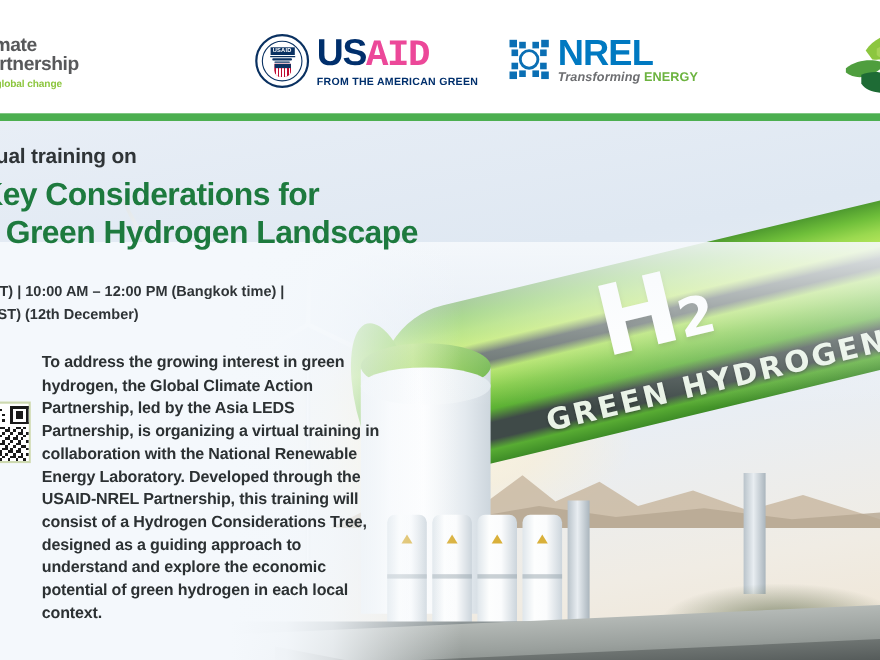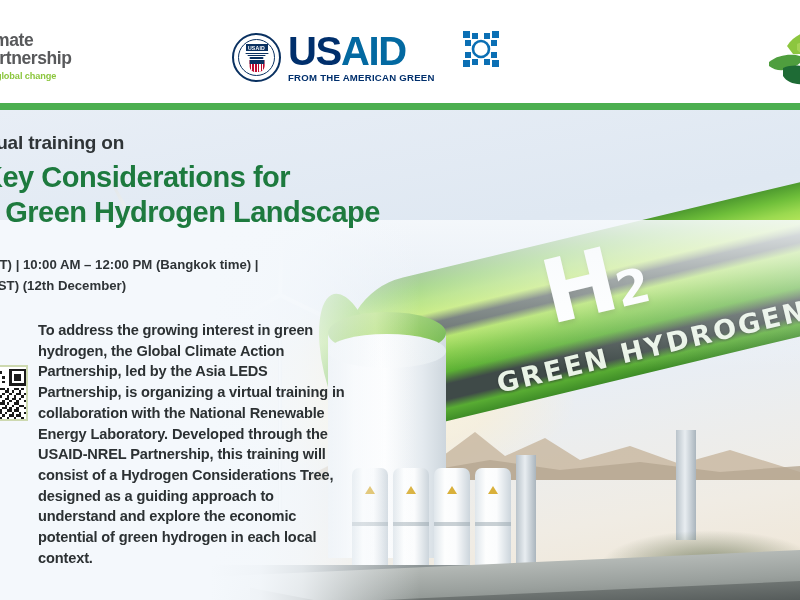--- a/index.html
+++ b/index.html
@@ -25,23 +25,23 @@
   .seal-band{position:absolute;left:50%;top:9.5px;transform:translateX(-50%);width:22px;height:7px;background:#0a3161;color:#fff;font-size:5.2px;font-weight:bold;letter-spacing:.2px;display:flex;align-items:center;justify-content:center;}
   .seal-hands{position:absolute;left:50%;top:18px;transform:translateX(-50%);width:23px;height:6px;}
   .seal-hands i{display:block;height:1.3px;background:#0a3161;margin-bottom:1.1px;border-radius:1px;}
   .seal-hands i:nth-child(2){width:80%;margin-left:10%;}
   .seal-hands i:nth-child(3){width:60%;margin-left:20%;}
   .seal-shield{position:absolute;left:50%;top:25px;transform:translateX(-50%);width:15px;height:12px;background:#bf0a30;border-radius:0 0 6px 6px;overflow:hidden;}
   .seal-shield::before{content:"";position:absolute;left:0;top:0;width:15px;height:4px;background:#0a3161;}
   .seal-shield::after{content:"";position:absolute;left:0;top:4px;width:15px;height:8px;
     background:repeating-linear-gradient(90deg,#bf0a30 0 1.6px,#fff 1.6px 2.8px);}
   .usaid-word{line-height:1;}
-  .usaid-word .big{font-size:40px;font-weight:bold;letter-spacing:-1.3px;}
+  .usaid-word .big{font-size:34px;font-weight:bold;letter-spacing:-1.3px;}
   .usaid-word .us{color:#002f6c;}
-  .usaid-word .aid{color:#0369a1;}
+  .usaid-word .aid{color:#ec4899;font-family:Liberation Mono, monospace;}
   .usaid-sub{font-size:9.6px;color:#002f6c;font-weight:bold;letter-spacing:.25px;margin-top:1px;}
 
   .logo-nrel{position:absolute;left:463px;top:31px;display:flex;align-items:center;gap:8px;}
   .nrel-mark{width:36px;height:36px;flex:none;position:relative;}
   .nrel-word{line-height:1;}
   .nrel-word .big{font-size:33px;font-weight:bold;color:#0079c1;letter-spacing:-.8px;}
   .nrel-tag{font-size:11.5px;margin-top:1px;letter-spacing:.1px;}
   .nrel-tag .t1{color:#6d6e71;font-style:italic;font-weight:bold;}
   .nrel-tag .t2{color:#6cb33f;font-weight:bold;}
 
@@ -274,20 +274,26 @@
             <rect x="28" y="9" width="6" height="6"></rect>
           <rect x="2" y="21" width="6" height="6"></rect>
             <rect x="28" y="21" width="6" height="6"></rect>
           <rect x="0" y="29" width="7" height="7"></rect>
             <rect x="9" y="28" width="6" height="6"></rect>
           <rect x="21" y="28" width="6" height="6"></rect>
             <rect x="29" y="29" width="7" height="7"></rect>
         </g>
         <circle cx="18" cy="18" r="8" fill="none" stroke="#0b6fb4" stroke-width="2.6"></circle>
       </svg>
+      <div>
+        <div class="nrel-word"><span class="big">NREL</span></div>
+        <div class="nrel-tag">
+          <span class="t1">Transforming </span><span class="t2">ENERGY</span>
+        </div>
+      </div>
     </div>
 
     <svg class="logo-leaf" viewBox="0 0 70 62">
       <path d="M30,18 C40,2 62,0 68,2 C66,18 52,28 36,26 Z" fill="#8cc63f"></path>
       <path d="M12,34 C24,24 42,26 48,30 C38,42 22,46 12,38 Z" fill="#4f9e3e"></path>
       <path d="M26,40 C40,34 58,40 64,48 C52,60 32,58 26,48 Z" fill="#1e6b35"></path>
       <path d="M40,16 C52,10 66,12 70,16 C60,26 46,28 40,22 Z" fill="#a7d45a" opacity=".9"></path>
     </svg>
   </div>
 

